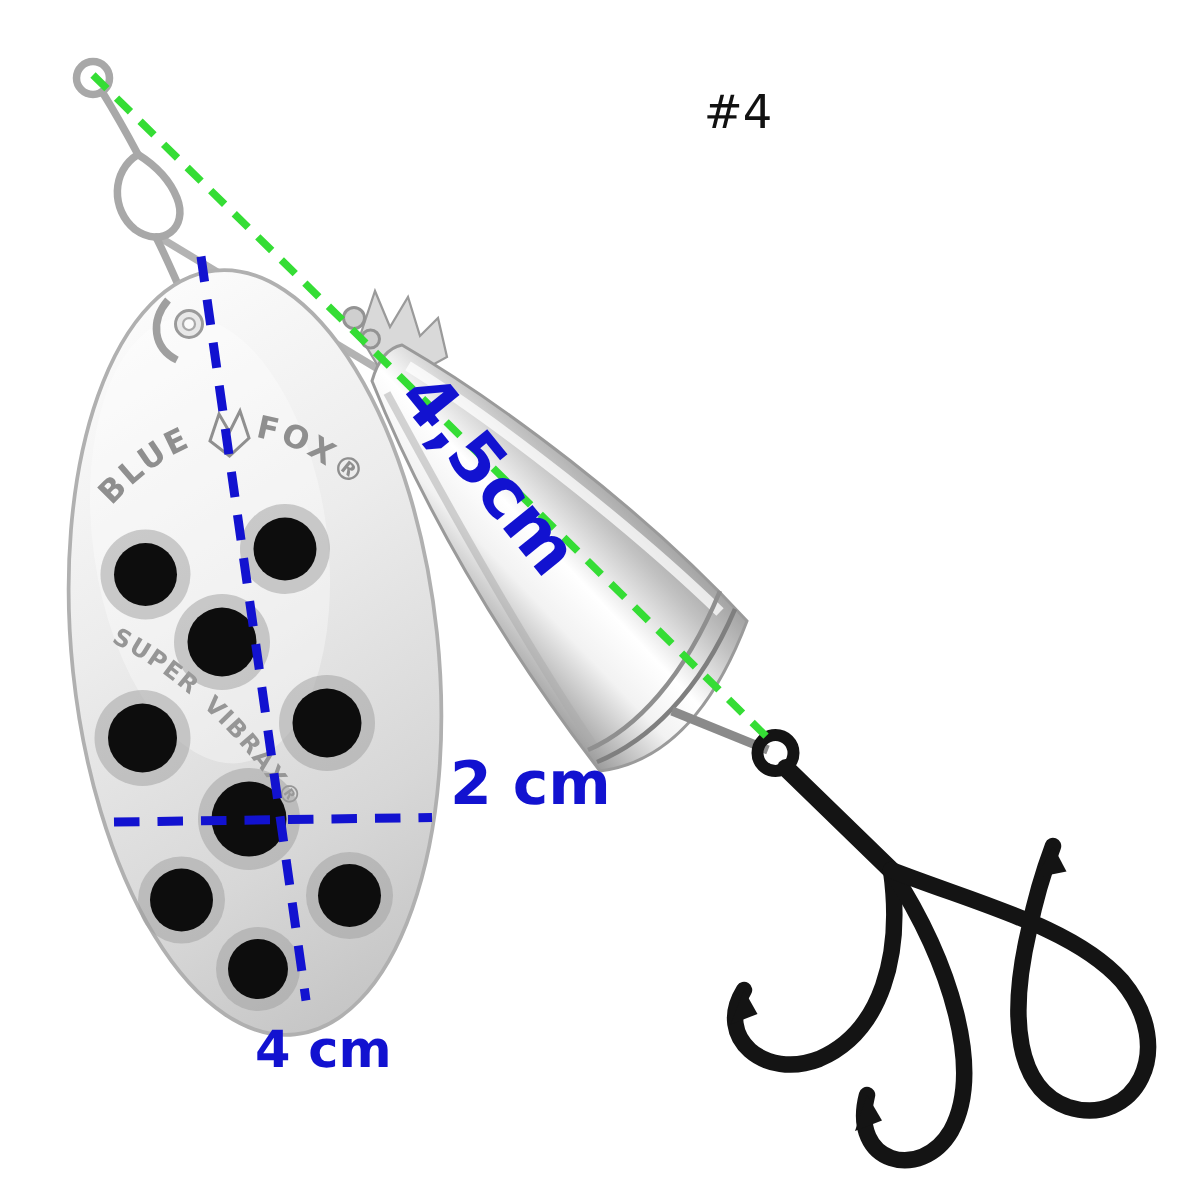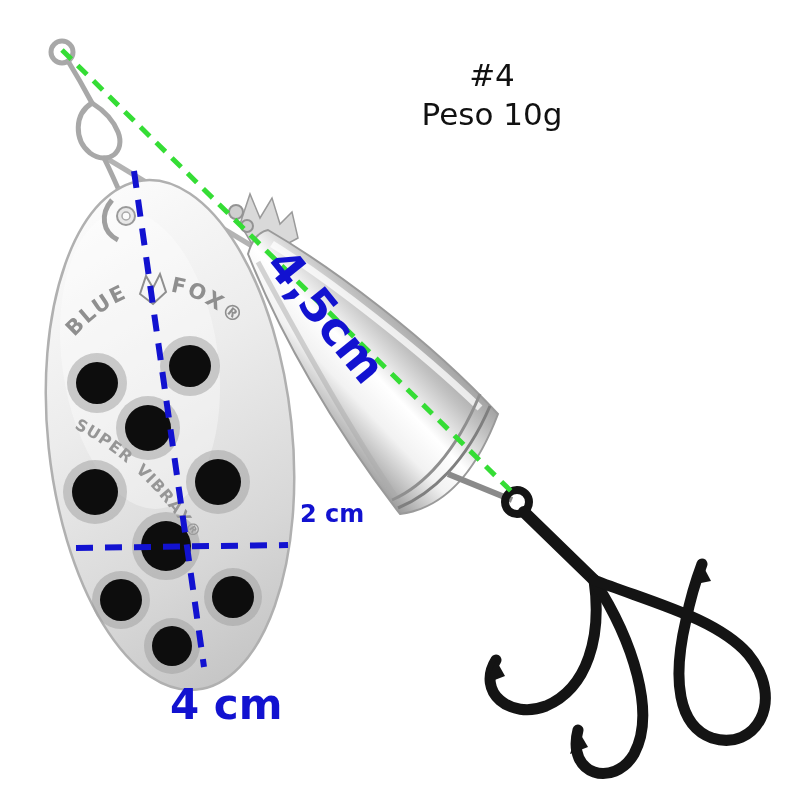--- a/index.html
+++ b/index.html
@@ -12,22 +12,22 @@
     text-align:center;color:#111111;
     font-size:31px;line-height:39px;font-weight:500;
   }
   .meas-label{
     position:absolute;color:#1212d0;font-weight:bold;white-space:nowrap;
   }
   .label-diagonal{
     left:298px;top:238px;font-size:46px;
     transform:rotate(51deg);transform-origin:0 0;
   }
-  .label-width{left:300px;top:500px;font-size:24px;}
-  .label-length{left:170px;top:680px;font-size:42px;}
+  .label-width{left:300px;top:500px;font-size:40px;}
+  .label-length{left:170px;top:680px;font-size:34px;}
   svg{position:absolute;left:0;top:0;}
 </style>
 </head>
 <body>
 
 <div class="stage">
 
   <svg width="800" height="800" viewBox="0 0 800 800">
     <defs>
       <linearGradient id="bladeGrad" gradientUnits="userSpaceOnUse" x1="60" y1="200" x2="290" y2="660">
@@ -119,20 +119,19 @@
       <polygon points="702,564 691,585 711,581" fill="#141414" stroke="none"></polygon>
     </g>
 
     <line x1="62" y1="50" x2="516" y2="496" stroke="#35dd35" stroke-width="5" stroke-dasharray="13 9"></line>
     <line x1="134" y1="171" x2="204" y2="667" stroke="#1212d0" stroke-width="6" stroke-dasharray="17 12"></line>
     <line x1="76" y1="548" x2="288" y2="545" stroke="#1212d0" stroke-width="6" stroke-dasharray="17 12"></line>
   </svg>
 
   <div class="header-text">
     <div>#4</div>
-    <div>Peso 10g</div>
   </div>
 
   <div class="meas-label label-diagonal">4,5cm</div>
   <div class="meas-label label-width">2 cm</div>
   <div class="meas-label label-length">4 cm</div>
 
 </div>
 
 </body></html>

